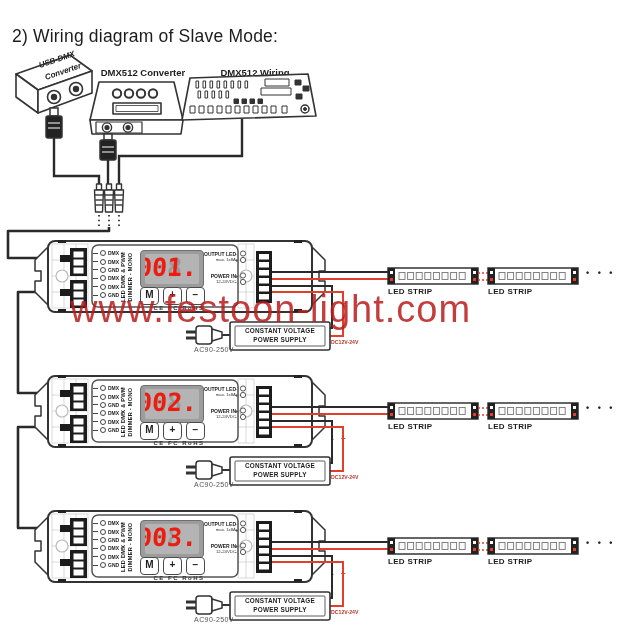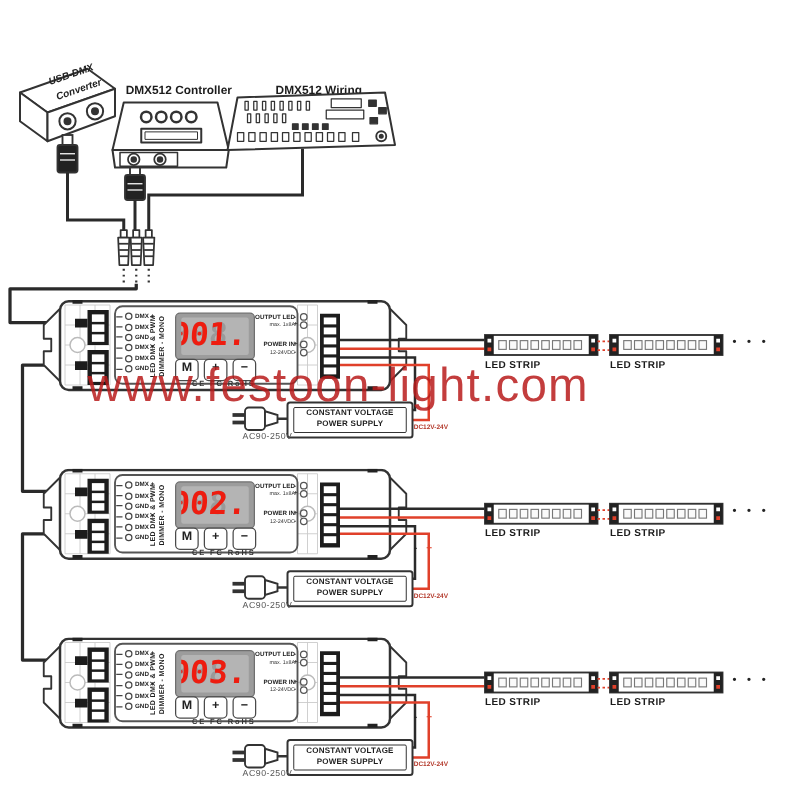--- a/index.html
+++ b/index.html
@@ -179,21 +179,22 @@
       <line x1="119" y1="215" x2="119" y2="227"></line>
     </g>
 
     <g fill="none" stroke="#2a2a2a" stroke-width="2.6" stroke-linejoin="round">
       <path d="M109 227 V231 H8 V258 H70"></path>
       <path d="M70 292 H18 V393 H70"></path>
       <path d="M70 427 H18 V528 H70"></path>
     </g>
   </svg>
 
-  <div id="ctrl-label" class="abs dev-label">DMX512 Controller</div>
+  <div id="title" class="abs">2) Wiring diagram of Slave Mode:</div>
+  <div id="ctrl-label" class="abs dev-label">DMX512 Converter</div>
   <div id="console-label" class="abs dev-label">DMX512 Wiring</div>
   <div id="watermark" class="abs">www.festoon-light.com</div>
 
   <div id="rows">
     <div class="row">
       <svg width="640" height="135" viewBox="0 0 640 135">
 
         <g stroke="#333" fill="#fff" stroke-linejoin="round">
           <path d="M48 7 L35 20 V31 H41 V41 H35 V52 L48 65" stroke-width="1.5"></path>
           <path d="M312 7 L325 20 V31 H319 V41 H325 V52 L312 65" stroke-width="1.5"></path>

